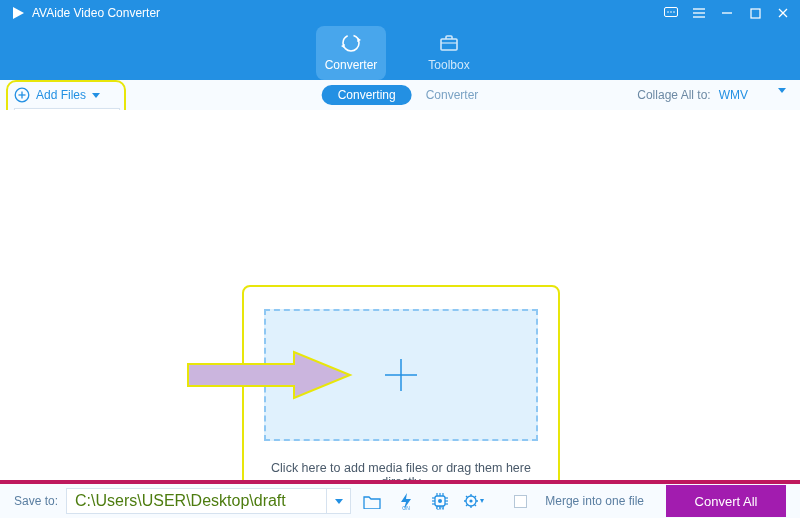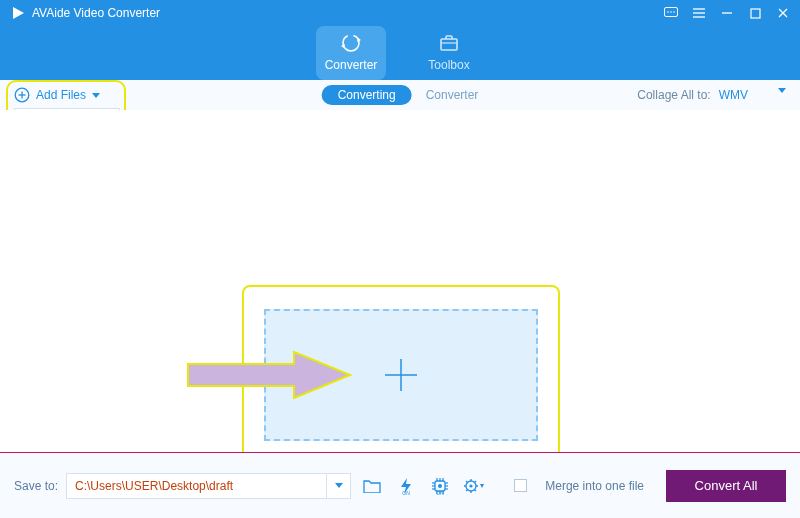--- a/index.html
+++ b/index.html
@@ -32,28 +32,28 @@
   .convertall { margin-left: auto; display: flex; align-items: center; gap: 8px; color: #6c89a4; font-size: 12px; }
   .format-select { display: flex; align-items: flex-start; gap: 30px; color: #2390e3; cursor: pointer; }
 
   .content { position: relative; height: 358px; background: #fff; }
   .dropzone-wrap { position: absolute; left: 242px; top: 175px; width: 318px; height: 220px; border: 2px solid #e8e60a; border-radius: 8px; padding: 22px 20px 10px; }
   .dropzone { width: 100%; height: 132px; border: 2px dashed #8ec7f3; background: #e0f1fd; display: flex; align-items: center; justify-content: center; cursor: pointer; }
   .dz-text { margin-top: 20px; text-align: center; font-size: 12.5px; color: #4a5a6a; }
 
   .big-arrow { position: absolute; left: 184px; top: 240px; }
 
-  .footer { position: absolute; bottom: 0; left: 0; right: 0; height: 66px; background: #f7fbff; border-top: 1px solid #be185d; display: flex; align-items: center; padding: 0 14px; gap: 8px; font-size: 12px; color: #5a7ea1; }
+  .footer { position: absolute; bottom: 0; left: 0; right: 0; height: 38px; background: #f7fbff; border-top: 4px solid #be185d; display: flex; align-items: center; padding: 0 14px; gap: 8px; font-size: 12px; color: #5a7ea1; }
   .save-input { display: flex; align-items: center; width: 285px; height: 26px; border: 1px solid #d6e2ef; background: #fff; }
-  .save-input input { flex: 1; border: none; outline: none; font-size: 12px; padding: 0 8px; color: #c2410c; }
+  .save-input input { flex: 1; border: none; outline: none; font-size: 16px; padding: 0 8px; color: #4d7c0f; }
   .save-input .sdrop { width: 24px; height: 100%; border-left: 1px solid #d6e2ef; display: flex; align-items: center; justify-content: center; color: #2390e3; cursor: pointer; }
   .fbtn { width: 26px; height: 26px; display: flex; align-items: center; justify-content: center; color: #2390e3; cursor: pointer; }
   .merge { display: flex; align-items: center; gap: 18px; margin-left: auto; cursor: pointer; }
   .merge .cb { width: 13px; height: 13px; border: 1px solid #b5c7d8; background: #fff; }
-  .convert-btn { background: #701a75; color: #fff; border: none; width: 120px; height: 32px; font-size: 13px; cursor: pointer; margin-left: 14px; }
+  .convert-btn { background: #a21caf; color: #fff; border: none; width: 120px; height: 32px; font-size: 13px; cursor: pointer; margin-left: 14px; }
   svg { display: block; }
 </style>
 </head>
 <body>
 
 <div class="header">
   <div class="titlebar">
     <div class="logo">
       <svg width="16" height="16" viewBox="0 0 16 16">
           <polygon points="3,2 14,8 3,14" fill="#fff"></polygon>

